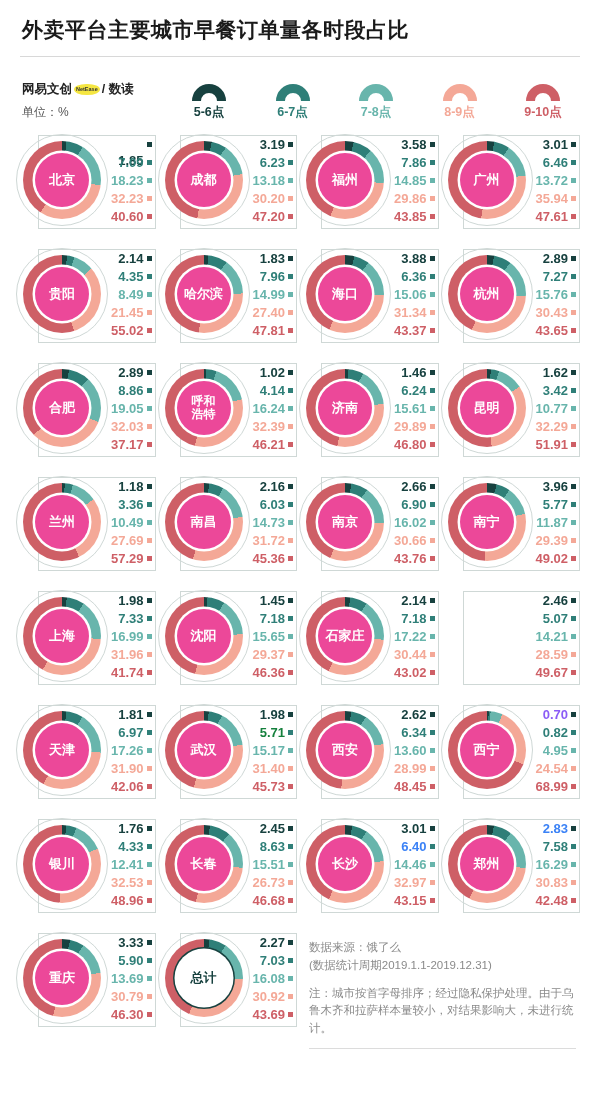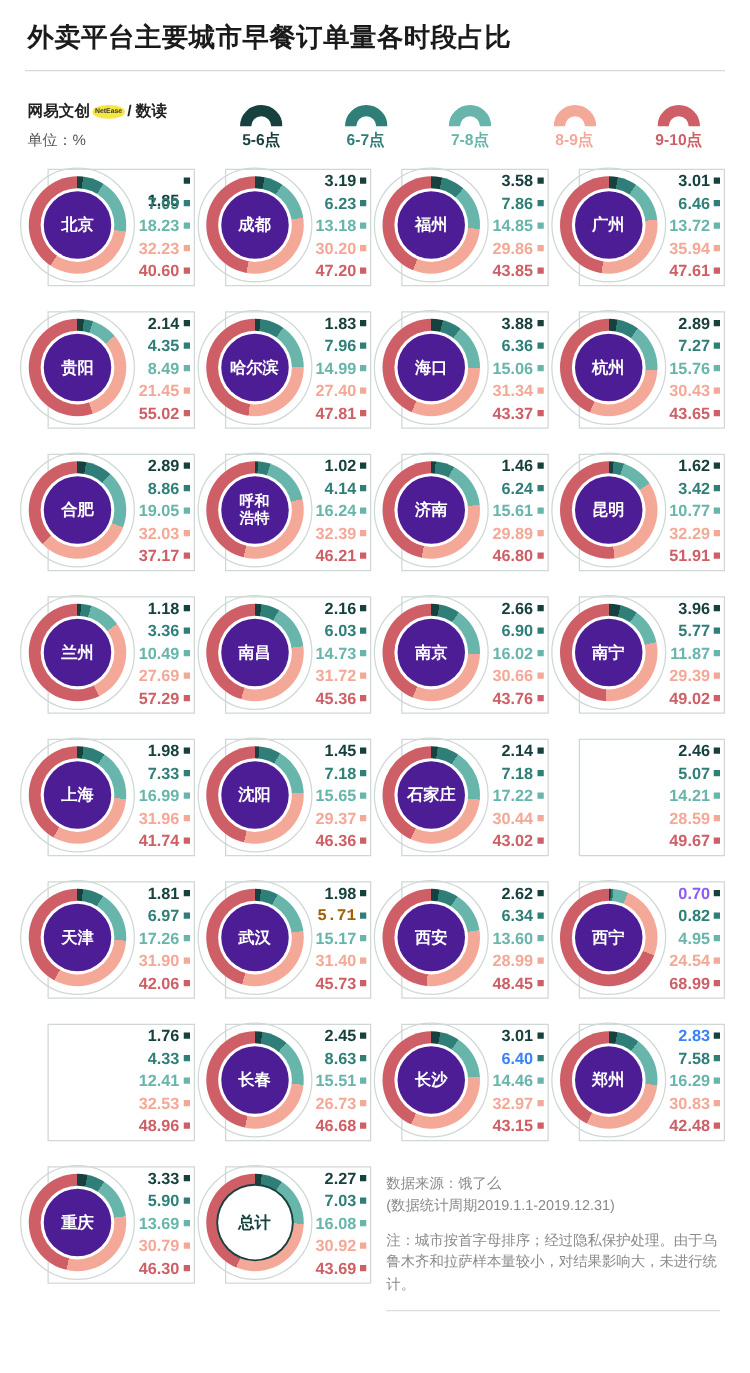--- a/index.html
+++ b/index.html
@@ -57,21 +57,21 @@
   .donut-wrap{position:relative;width:92px;height:92px;flex:0 0 92px;z-index:2;margin-left:-2px;}
   .donut-outline{
     position:absolute;left:0;top:0;width:92px;height:92px;border-radius:50%;
     border:1px solid #cfd8d6;box-sizing:border-box;
   }
   .donut{
     position:absolute;left:7px;top:7px;width:78px;height:78px;border-radius:50%;
   }
   .donut-hole{
     position:absolute;left:19px;top:19px;width:54px;height:54px;border-radius:50%;
-    background:#4c1d95;
+    background:#ec4899;
     display:flex;align-items:center;justify-content:center;
     color:#ffffff;font-size:13px;font-weight:bold;line-height:1.05;text-align:center;
     box-shadow:0 0 0 2.5px #ffffff;
   }
   .donut-hole.total{
     background:#ffffff;color:#17413f;
     box-shadow:0 0 0 2.5px #ffffff, 0 0 0 4px #17413f;
   }
   .donut-hole.two-line{font-size:12px;}
 
@@ -777,21 +777,21 @@
           <div class="donut-outline"></div>
           <div class="donut" style="background: conic-gradient(rgb(23, 65, 63) 0deg, rgb(23, 65, 63) 7.13deg, rgb(47, 127, 120) 7.13deg, rgb(47, 127, 120) 27.69deg, rgb(104, 181, 172) 27.69deg, rgb(104, 181, 172) 82.3deg, rgb(244, 168, 151) 82.3deg, rgb(244, 168, 151) 195.36deg, rgb(206, 95, 102) 195.36deg, rgb(206, 95, 102) 360deg);"></div>
           <div class="donut-hole">武汉</div>
         </div>
         <div class="values">
           <div class="val-row">
             <span class="val-num" style="color: rgb(23, 65, 63);">1.98</span>
             <span class="val-dot" style="background: rgb(23, 65, 63);"></span>
           </div>
           <div class="val-row">
-            <span class="val-num" style="color: #a16207; font-family: Liberation Mono, monospace;">5.71</span>
+            <span class="val-num" style="color: #15803d;">5.71</span>
             <span class="val-dot" style="background: rgb(47, 127, 120);"></span>
           </div>
           <div class="val-row">
             <span class="val-num" style="color: rgb(104, 181, 172);">15.17</span>
             <span class="val-dot" style="background: rgb(104, 181, 172);"></span>
           </div>
           <div class="val-row">
             <span class="val-num" style="color: rgb(244, 168, 151);">31.40</span>
             <span class="val-dot" style="background: rgb(244, 168, 151);"></span>
           </div>
@@ -856,20 +856,25 @@
             <span class="val-dot" style="background: rgb(244, 168, 151);"></span>
           </div>
           <div class="val-row">
             <span class="val-num" style="color: rgb(206, 95, 102);">68.99</span>
             <span class="val-dot" style="background: rgb(206, 95, 102);"></span>
           </div>
         </div>
       </div>
       <div class="card">
         <div class="card-frame"></div>
+        <div class="donut-wrap">
+          <div class="donut-outline"></div>
+          <div class="donut" style="background: conic-gradient(rgb(23, 65, 63) 0deg, rgb(23, 65, 63) 6.34deg, rgb(47, 127, 120) 6.34deg, rgb(47, 127, 120) 21.93deg, rgb(104, 181, 172) 21.93deg, rgb(104, 181, 172) 66.61deg, rgb(244, 168, 151) 66.61deg, rgb(244, 168, 151) 183.73deg, rgb(206, 95, 102) 183.73deg, rgb(206, 95, 102) 360deg);"></div>
+          <div class="donut-hole">银川</div>
+        </div>
         <div class="values">
           <div class="val-row">
             <span class="val-num" style="color: rgb(23, 65, 63);">1.76</span>
             <span class="val-dot" style="background: rgb(23, 65, 63);"></span>
           </div>
           <div class="val-row">
             <span class="val-num" style="color: rgb(47, 127, 120);">4.33</span>
             <span class="val-dot" style="background: rgb(47, 127, 120);"></span>
           </div>
           <div class="val-row">

